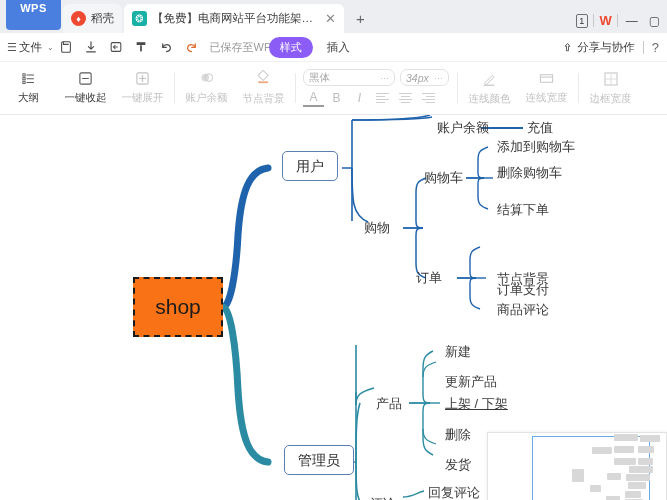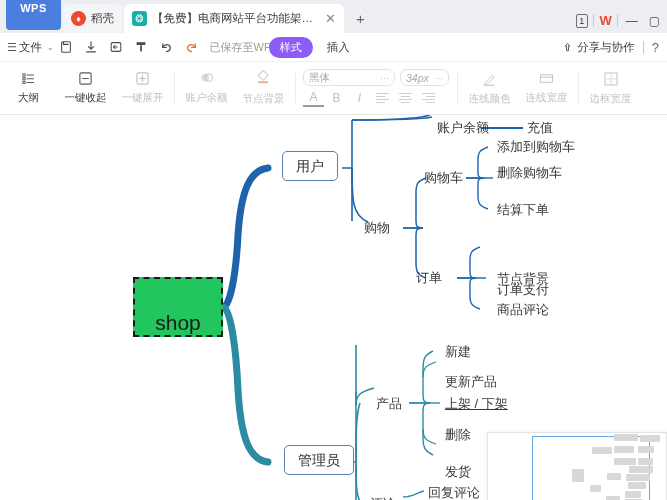--- a/index.html
+++ b/index.html
@@ -123,22 +123,22 @@
   .node {
     position:absolute; font-size:13px; color:#3a3a3a;
     white-space:nowrap; line-height:1;
   }
   .node.box {
     border:1px solid #5a7fb0; border-radius:5px; background:#fff;
     padding:7px 13px; font-size:14px; color:#2d2d2d;
   }
   .root-node {
     position:absolute; left:133px; top:162px; width:90px; height:60px;
-    background:#22c55e; border:2px dashed #1a1a1a;
-    display:flex; align-items:flex-end; justify-content:center;
+    background:#f97316; border:2px dashed #1a1a1a;
+    display:flex; align-items:center; justify-content:center;
     font-size:21px; color:#1c1c1c; font-family:"Liberation Sans", sans-serif;
   }
 
   
   .minimap {
     position:absolute; left:487px; top:317px; width:180px; height:130px;
     background:#fff; border:1px solid #e3e3e3; overflow:hidden;
     box-shadow:0 0 4px rgba(0,0,0,.07);
   }
   .mm-view { position:absolute; left:44px; top:3px; width:118px; height:118px; border:1px solid #68a9e8; }
@@ -475,21 +475,21 @@
     </div>
     <div class="node" style="left:445px; top:260px;">
       <span>更新产品</span>
     </div>
     <div class="node" style="left:445px; top:282px;text-decoration:underline;">
       <span>上架 / 下架</span>
     </div>
     <div class="node" style="left:445px; top:313px;">
       <span>删除</span>
     </div>
-    <div class="node" style="left:445px; top:350px;">
+    <div class="node" style="left:445px; top:343px;">
       <span>发货</span>
     </div>
     <div class="node" style="left:370px; top:382px;">
       <span>评论</span>
     </div>
     <div class="node" style="left:428px; top:371px;">
       <span>回复评论</span>
     </div>
 
     <div class="minimap">

